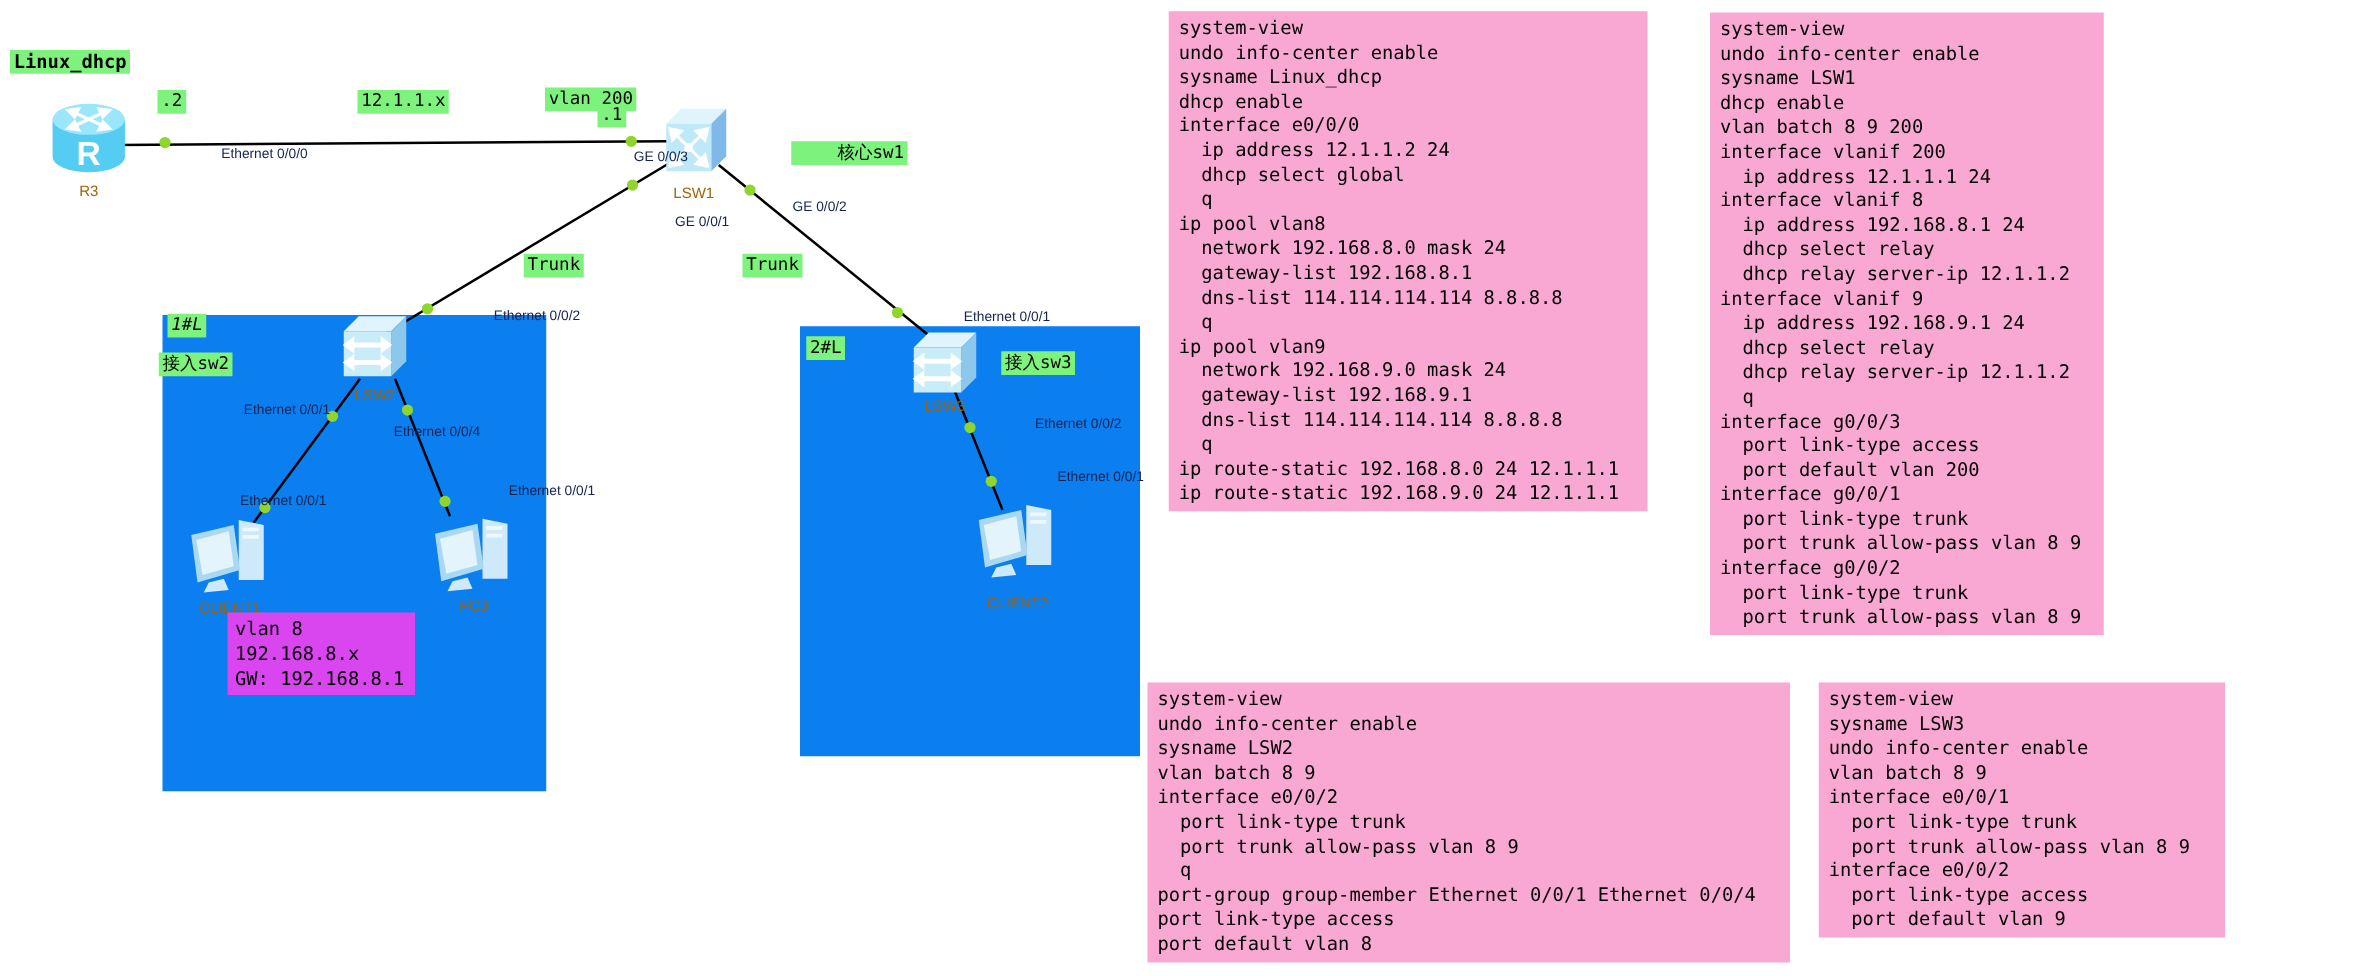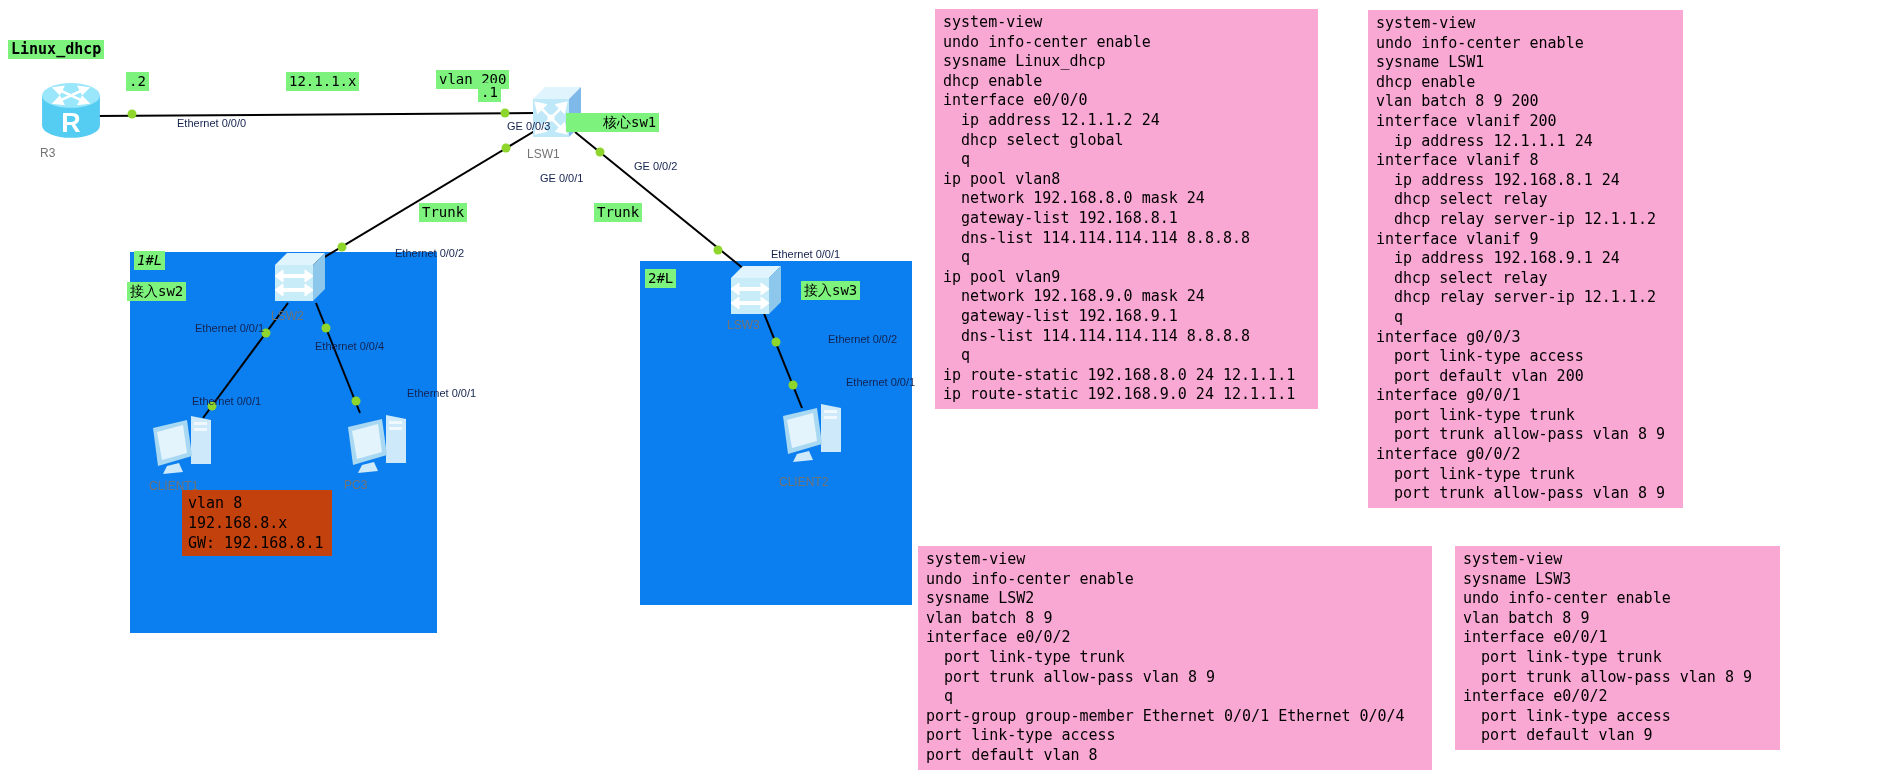--- a/index.html
+++ b/index.html
@@ -1,29 +1,29 @@
 <!DOCTYPE html>
 <html><head>
 <meta charset="utf-8">
 <style>
   html,body{margin:0;padding:0;background:#fff;}
   #canvas{position:relative;width:1882px;height:781px;background:#ffffff;overflow:hidden;
           font-family:"Liberation Sans",sans-serif;}
   .zone{position:absolute;background:#0b7ef0;z-index:1;}
   #links{position:absolute;left:0;top:0;z-index:2;}
   .device{position:absolute;z-index:3;cursor:pointer;}
-  .dname{position:absolute;z-index:4;color:#737373;font-size:12px;text-align:left;
+  .dname{position:absolute;z-index:4;color:#a16207;font-size:12px;text-align:center;
          font-family:"Liberation Sans",sans-serif;}
   .plabel{position:absolute;z-index:4;color:#14234f;font-size:11px;white-space:nowrap;
           font-family:"Liberation Sans",sans-serif;padding-left:48px;}
   .glabel{position:absolute;z-index:5;background:#7df37d;color:#000;
           font-family:"DejaVu Sans Mono","Liberation Mono",monospace;
           font-size:14px;line-height:19px;padding:0 3px;white-space:nowrap;}
   .glabel.bold{font-weight:bold;font-size:15px;}
-  .infobox{position:absolute;z-index:5;background:#c2410c;color:#000;
+  .infobox{position:absolute;z-index:5;background:#d946ef;color:#000;
            font-family:"DejaVu Sans Mono","Liberation Mono",monospace;
            font-size:15px;line-height:20px;padding:3px 6px;white-space:pre;}
   .config{position:absolute;z-index:5;background:#f9a8d4;color:#000;
           font-family:"DejaVu Sans Mono","Liberation Mono",monospace;
           font-size:15px;line-height:19.6px;padding:4px 8px;white-space:pre;box-sizing:border-box;}
 </style>
 </head>
 <body>
 
 <div id="canvas">
@@ -174,21 +174,21 @@
   <div class="plabel" style="left:359px;top:387px;">Ethernet 0/0/1</div>
   <div class="plabel" style="left:723px;top:248px;">Ethernet 0/0/1</div>
   <div class="plabel" style="left:780px;top:333px;">Ethernet 0/0/2</div>
   <div class="plabel" style="left:798px;top:376px;">Ethernet 0/0/1</div>
 
   <div class="glabel bold" style="left:8px;top:40px;">Linux_dhcp</div>
   <div class="glabel" style="left:126px;top:72px;">.2</div>
   <div class="glabel" style="left:286px;top:72px;">12.1.1.x</div>
   <div class="glabel" style="left:436px;top:50px;margin-top:20px;">vlan 200</div>
   <div class="glabel" style="left:478px;top:83px;">.1</div>
-  <div class="glabel" style="left:566px;top:113px;padding-left:37px;">核心sw1</div>
+  <div class="glabel" style="left:633px;top:113px;padding-left:37px;">核心sw1</div>
   <div class="glabel" style="left:419px;top:203px;">Trunk</div>
   <div class="glabel" style="left:594px;top:203px;">Trunk</div>
   <div class="glabel" style="left:134px;top:251px;font-style:italic;">1#L</div>
   <div class="glabel" style="left:127px;top:282px;">接入sw2</div>
   <div class="glabel" style="left:645px;top:269px;">2#L</div>
   <div class="glabel" style="left:801px;top:281px;">接入sw3</div>
 
   <div class="infobox" style="left:182px;top:490px;width:138px;">vlan 8
 192.168.8.x
 GW: 192.168.8.1</div>

